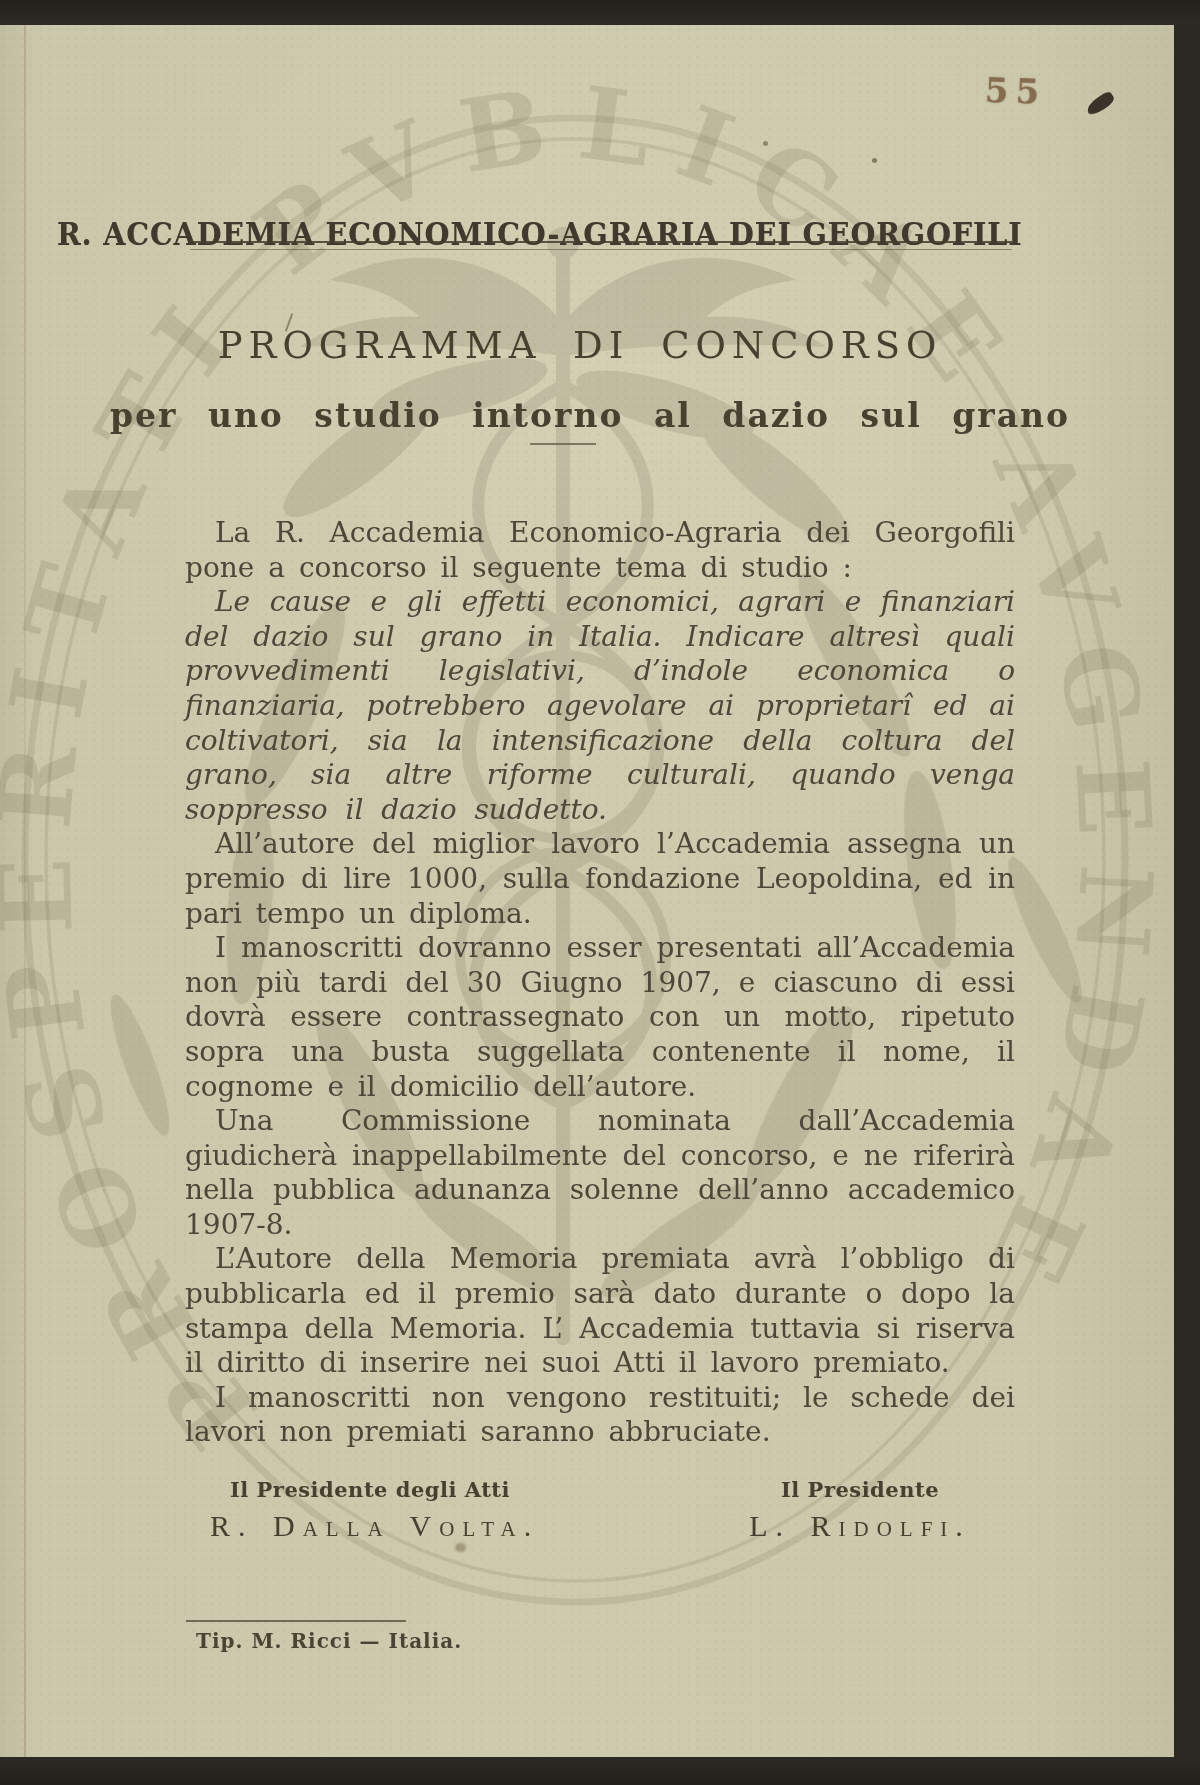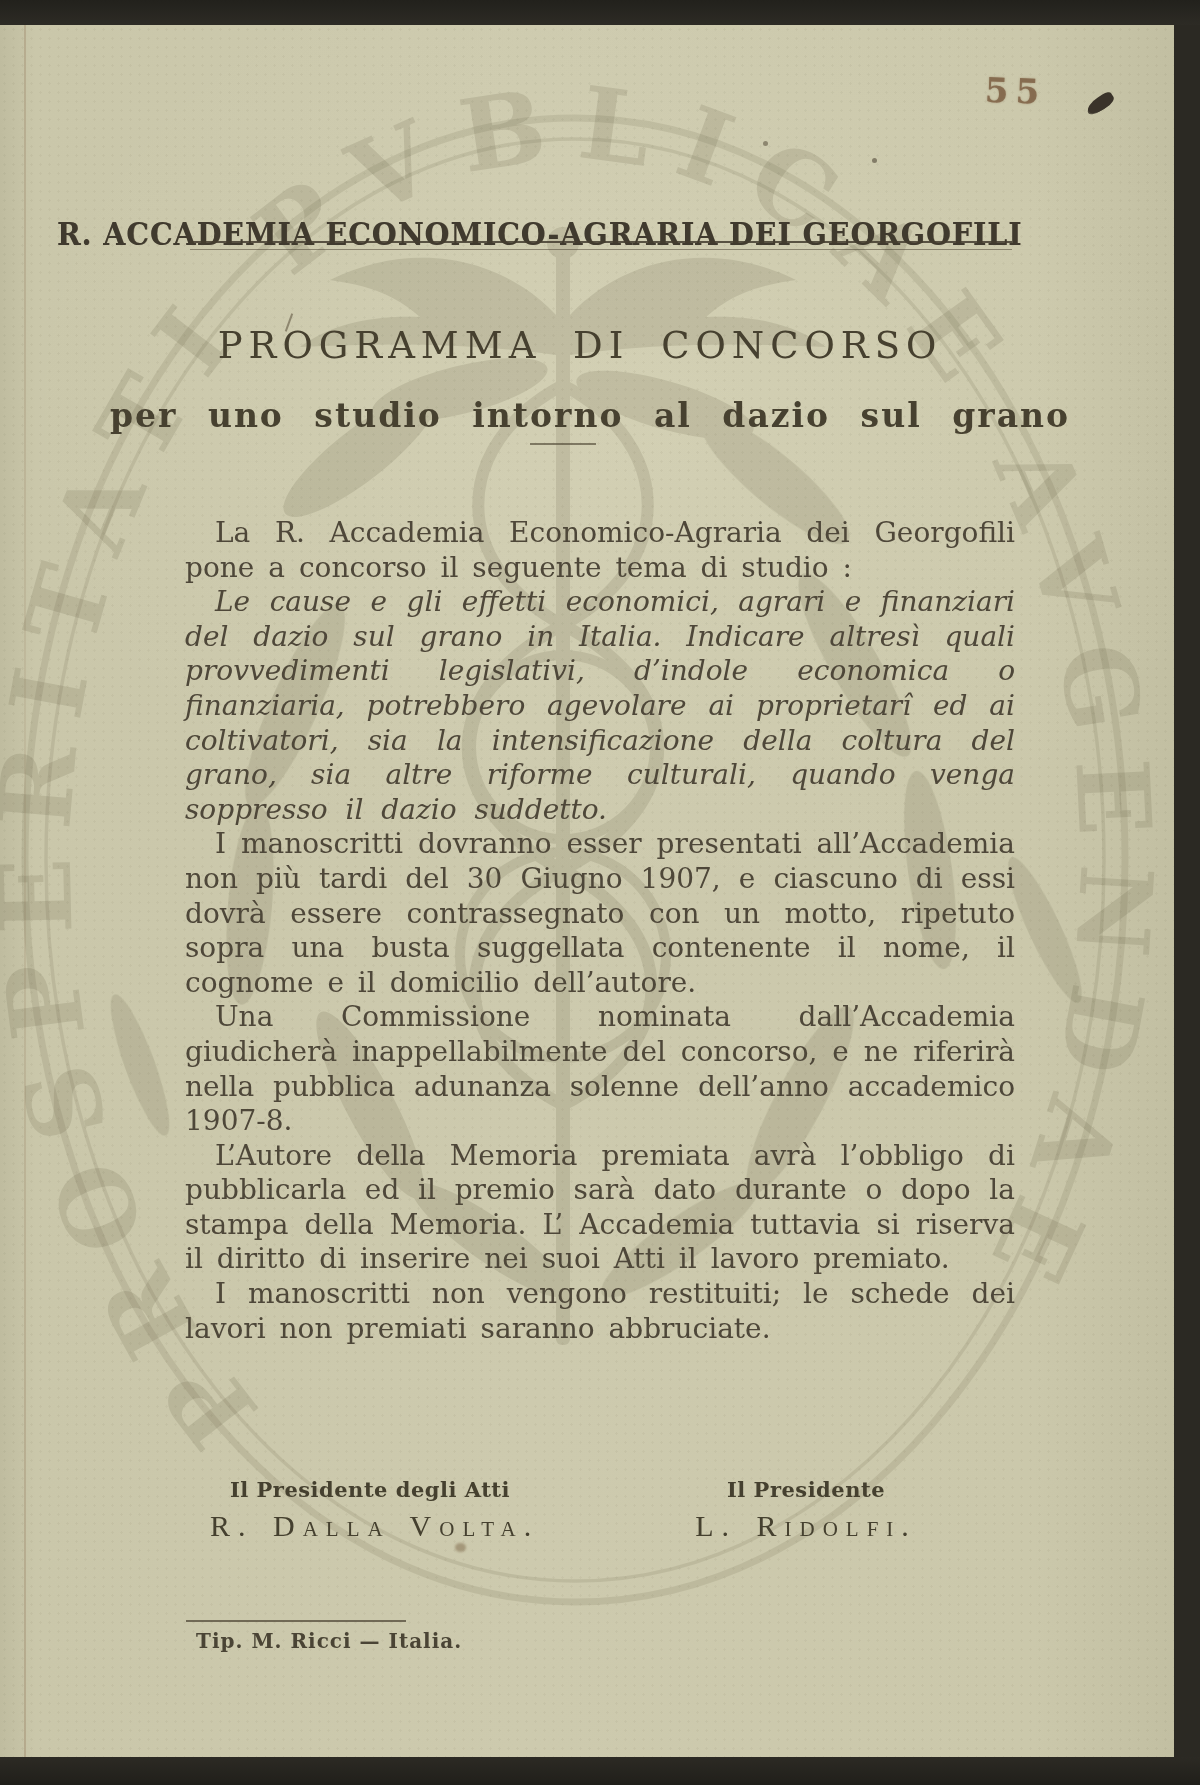--- a/index.html
+++ b/index.html
@@ -92,21 +92,21 @@
   .body-block p{margin:0;text-indent:30px;word-spacing:5px;}
   .body-block p.italic{font-style:italic;word-spacing:9px;}
 
   .dateline{
     position:absolute;left:277px;top:1378px;
     font-style:italic;font-size:27px;color:#4e4739;word-spacing:8px;
   }
 
   .sig{position:absolute;text-align:center;color:#45402f;}
   .sig-left{left:210px;top:1452px;width:320px;}
-  .sig-right{left:646px;top:1452px;width:320px;}
+  .sig-right{left:700px;top:1452px;width:320px;}
   .sig-role{font-size:21px;font-weight:bold;letter-spacing:0.5px;}
   .sig-name{
     margin-top:7px;font-size:30px;font-variant:small-caps;
     letter-spacing:8px;word-spacing:4px;white-space:nowrap;font-family:Liberation Serif, serif;
   }
 
   .printer-rule{
     position:absolute;left:186px;top:1595px;width:220px;height:2px;
     background:rgba(72,64,49,0.7);
   }
@@ -177,20 +177,21 @@
     <div class="header-rule"></div>
 
     <div class="stray-mark"></div>
     <h2 class="doc-title">PROGRAMMA DI CONCORSO</h2>
     <h3 class="doc-subtitle">per uno studio intorno al dazio sul grano</h3>
     <div class="section-divider"></div>
 
     <div class="body-block">
       <p>La R. Accademia Economico-Agraria dei Georgofili pone a concorso il seguente tema di studio :</p>
       <p class="italic">Le cause e gli effetti economici, agrari e finanziari del dazio sul grano in Italia. Indicare altresì quali provvedimenti legislativi, d’indole economica o finanziaria, potrebbero agevolare ai proprietarî ed ai coltivatori, sia la intensificazione della coltura del grano, sia altre riforme culturali, quando venga soppresso il dazio suddetto.</p>
+      <p>All’autore del miglior lavoro l’Accademia assegna un premio di lire 1000, sulla fondazione Leopoldina, ed in pari tempo un diploma.</p>
       <p>I manoscritti dovranno esser presentati all’Accademia non più tardi del 30 Giugno 1907, e ciascuno di essi dovrà essere contrassegnato con un motto, ripetuto sopra una busta suggellata contenente il nome, il cognome e il domicilio dell’autore.</p>
       <p>Una Commissione nominata dall’Accademia giudicherà inappellabilmente del concorso, e ne riferirà nella pubblica adunanza solenne dell’anno accademico 1907-8.</p>
       <p>L’Autore della Memoria premiata avrà l’obbligo di pubblicarla ed il premio sarà dato durante o dopo la stampa della Memoria. L’ Accademia tuttavia si riserva il diritto di inserire nei suoi Atti il lavoro premiato.</p>
       <p>I manoscritti non vengono restituiti; le schede dei lavori non premiati saranno abbruciate.</p>
     </div>
 
 
     <div class="sig sig-left">
       <div class="sig-role">Il Presidente degli Atti</div>
       <div class="sig-name">R. Dalla Volta.</div>

